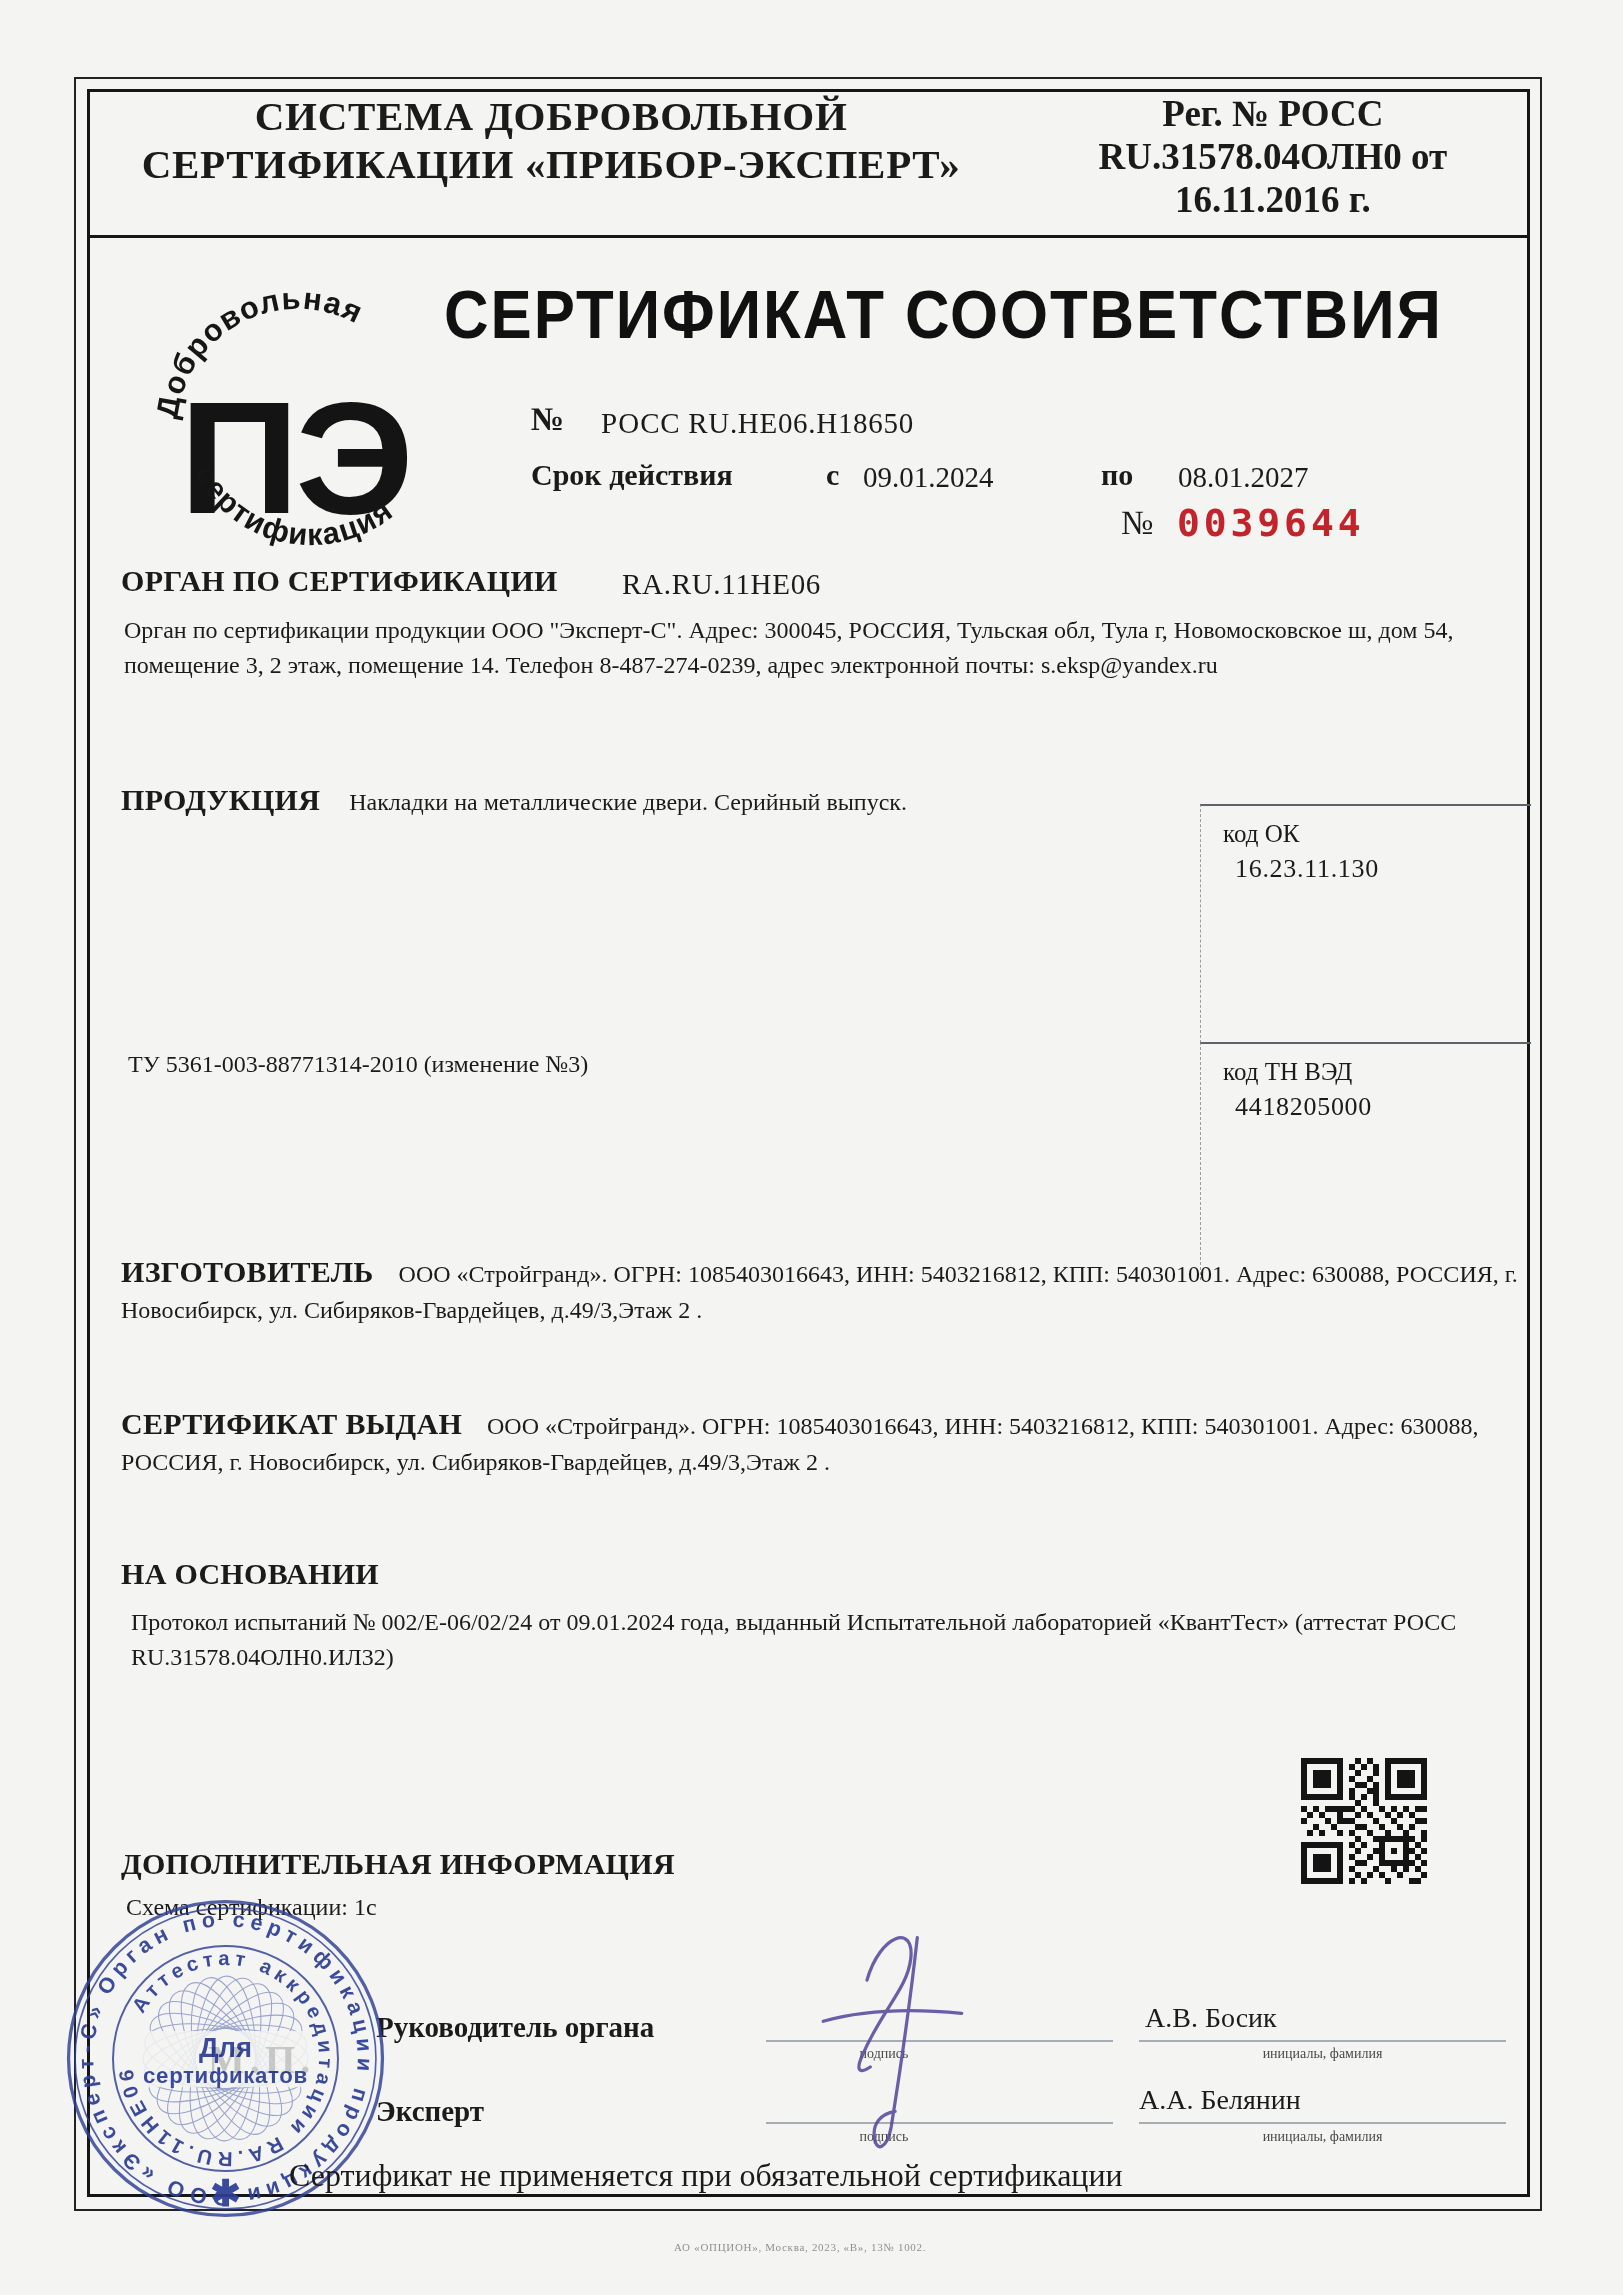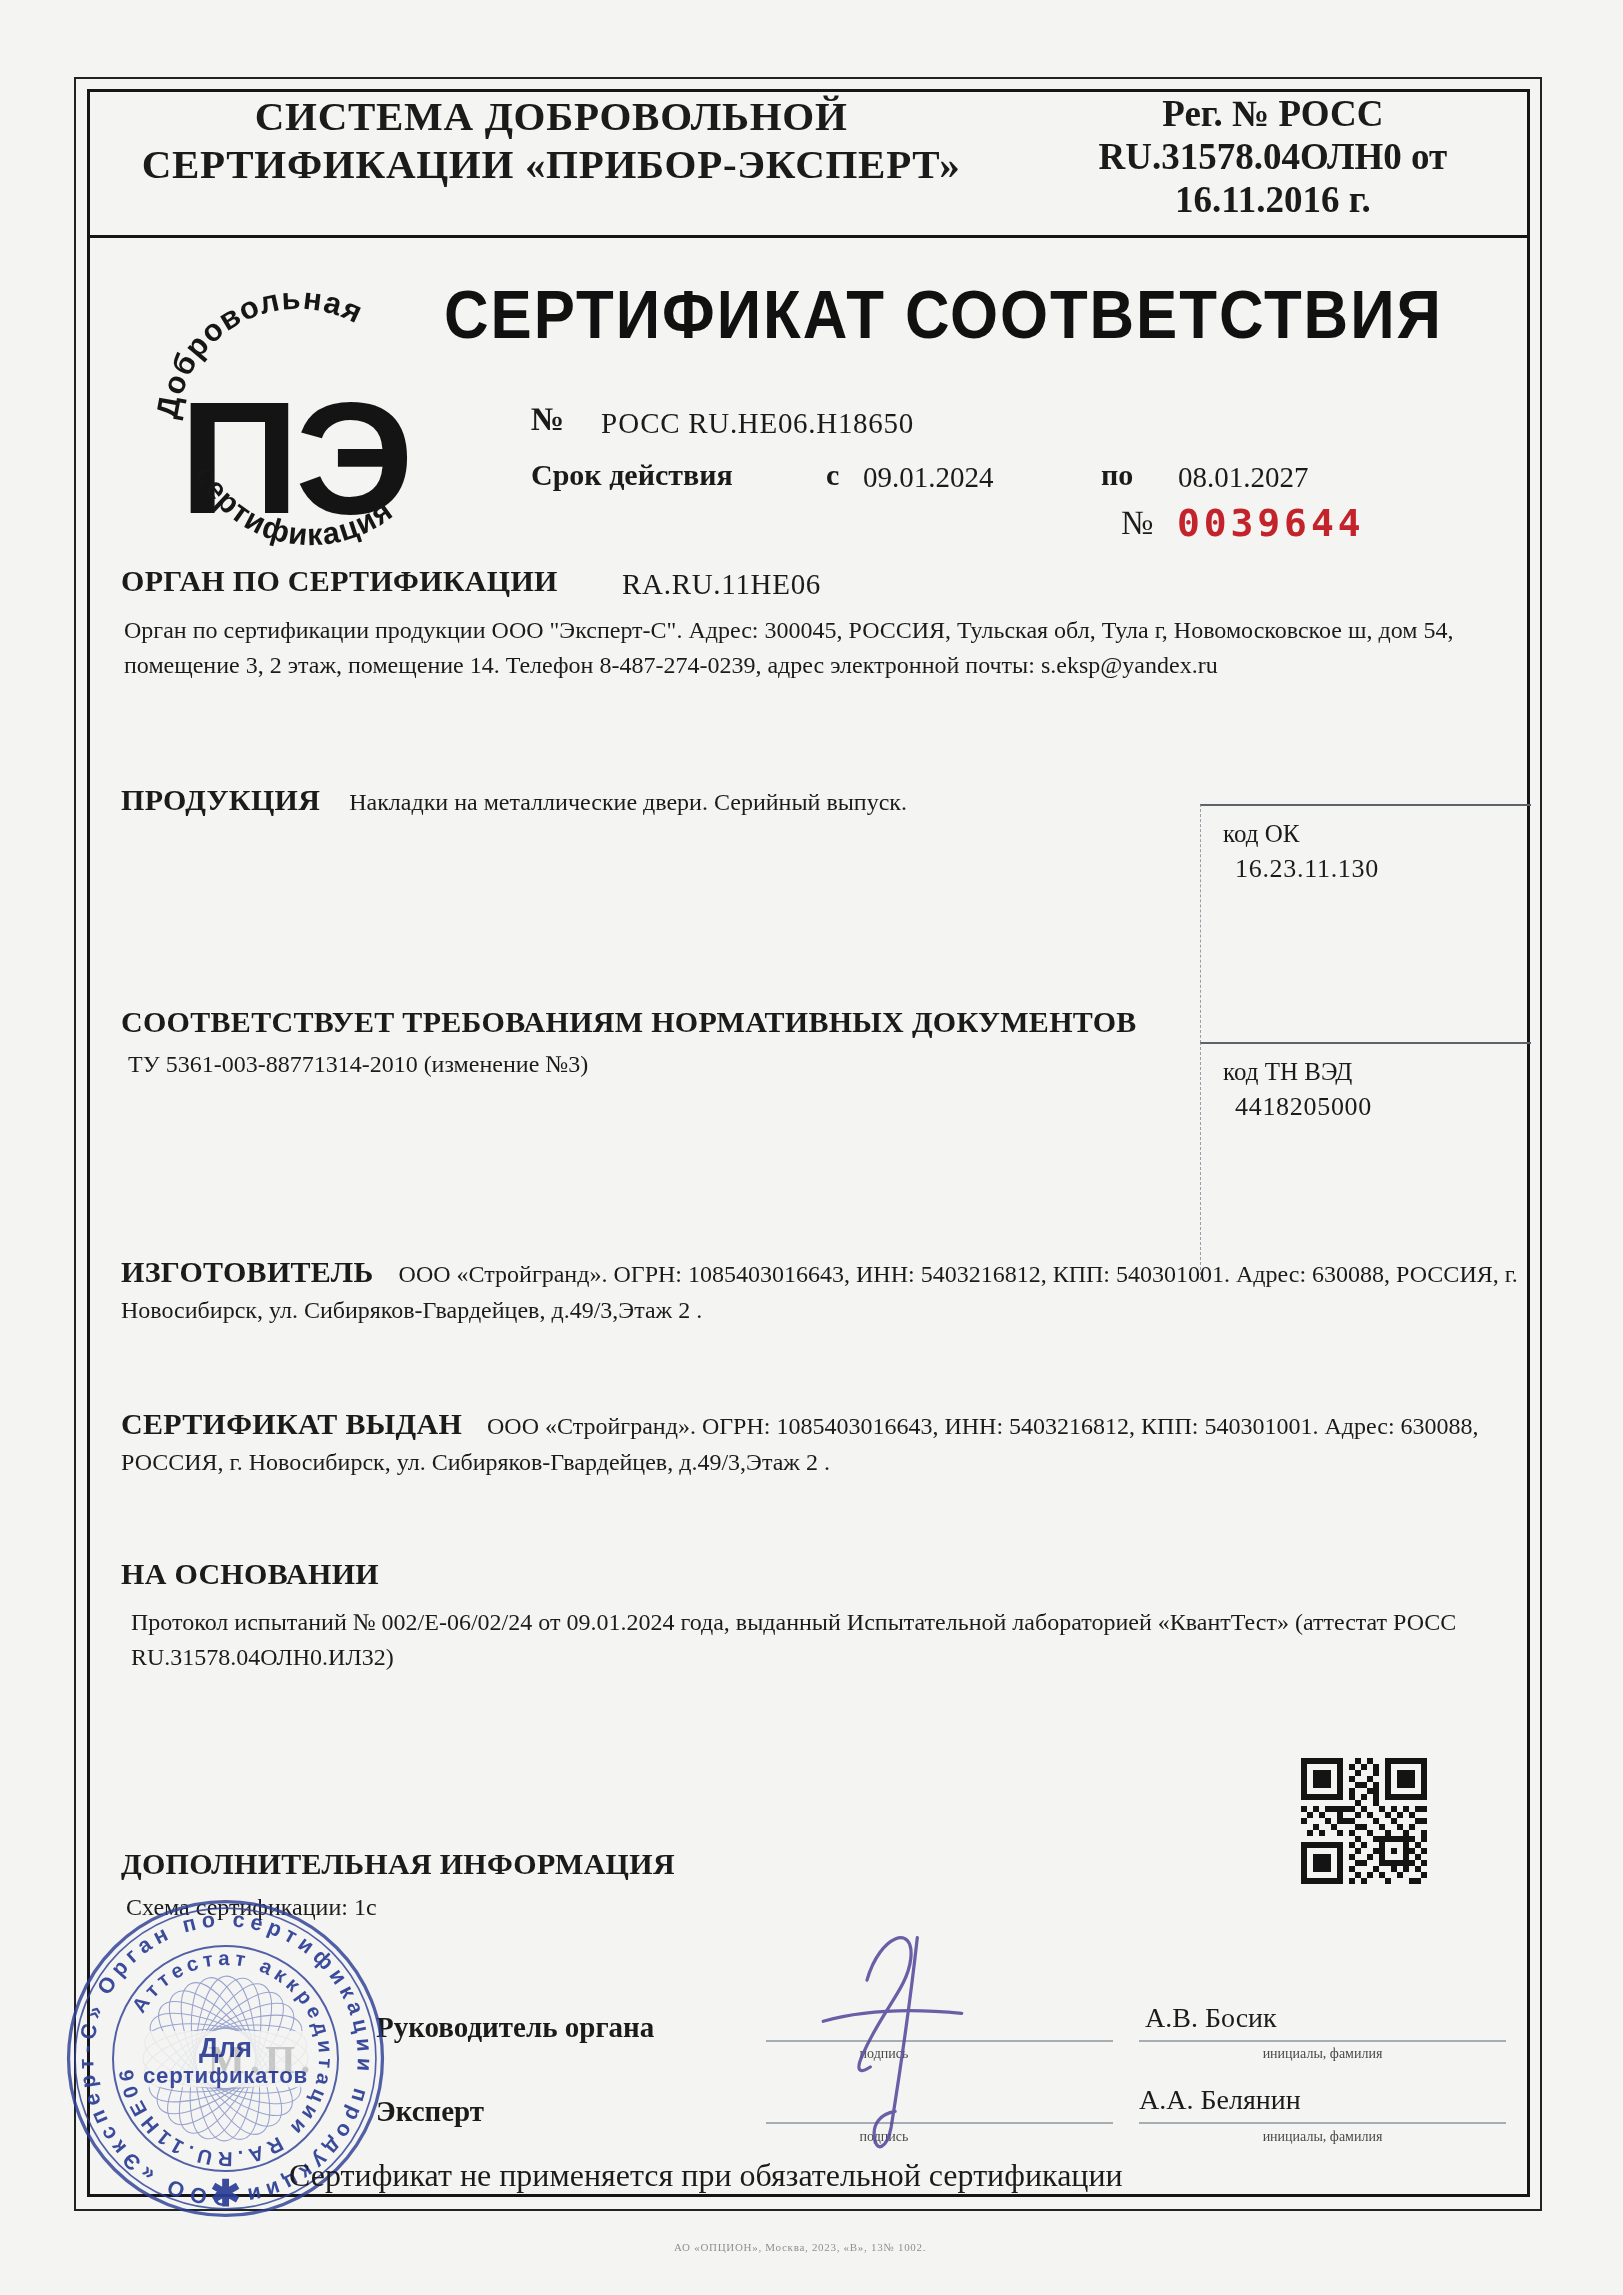--- a/index.html
+++ b/index.html
@@ -123,21 +123,20 @@
 
   <div class="abs product-row">
     <span class="sec-label">ПРОДУКЦИЯ</span><span class="inline-text">Накладки на металлические двери. Серийный выпуск.</span>
   </div>
 
   <div class="abs code-box okbox">
     <div class="code-cap">код ОК</div>
     <div class="code-val">16.23.11.130</div>
   </div>
 
-  <span class="abs sec-label conf-label">СООТВЕТСТВУЕТ ТРЕБОВАНИЯМ НОРМАТИВНЫХ ДОКУМЕНТОВ</span>
   <div class="abs conf-text">ТУ 5361-003-88771314-2010 (изменение №3)</div>
 
   <div class="abs code-box tnbox">
     <div class="code-cap">код ТН ВЭД</div>
     <div class="code-val">4418205000</div>
   </div>
 
   <div class="abs maker-block">
     <span class="sec-label">ИЗГОТОВИТЕЛЬ</span><span class="inline-text">ООО «Стройгранд». ОГРН: 1085403016643, ИНН: 5403216812, КПП: 540301001. Адрес: 630088, РОССИЯ, г. Новосибирск, ул.  Сибиряков-Гвардейцев, д.49/3,Этаж 2 .</span>
   </div>

